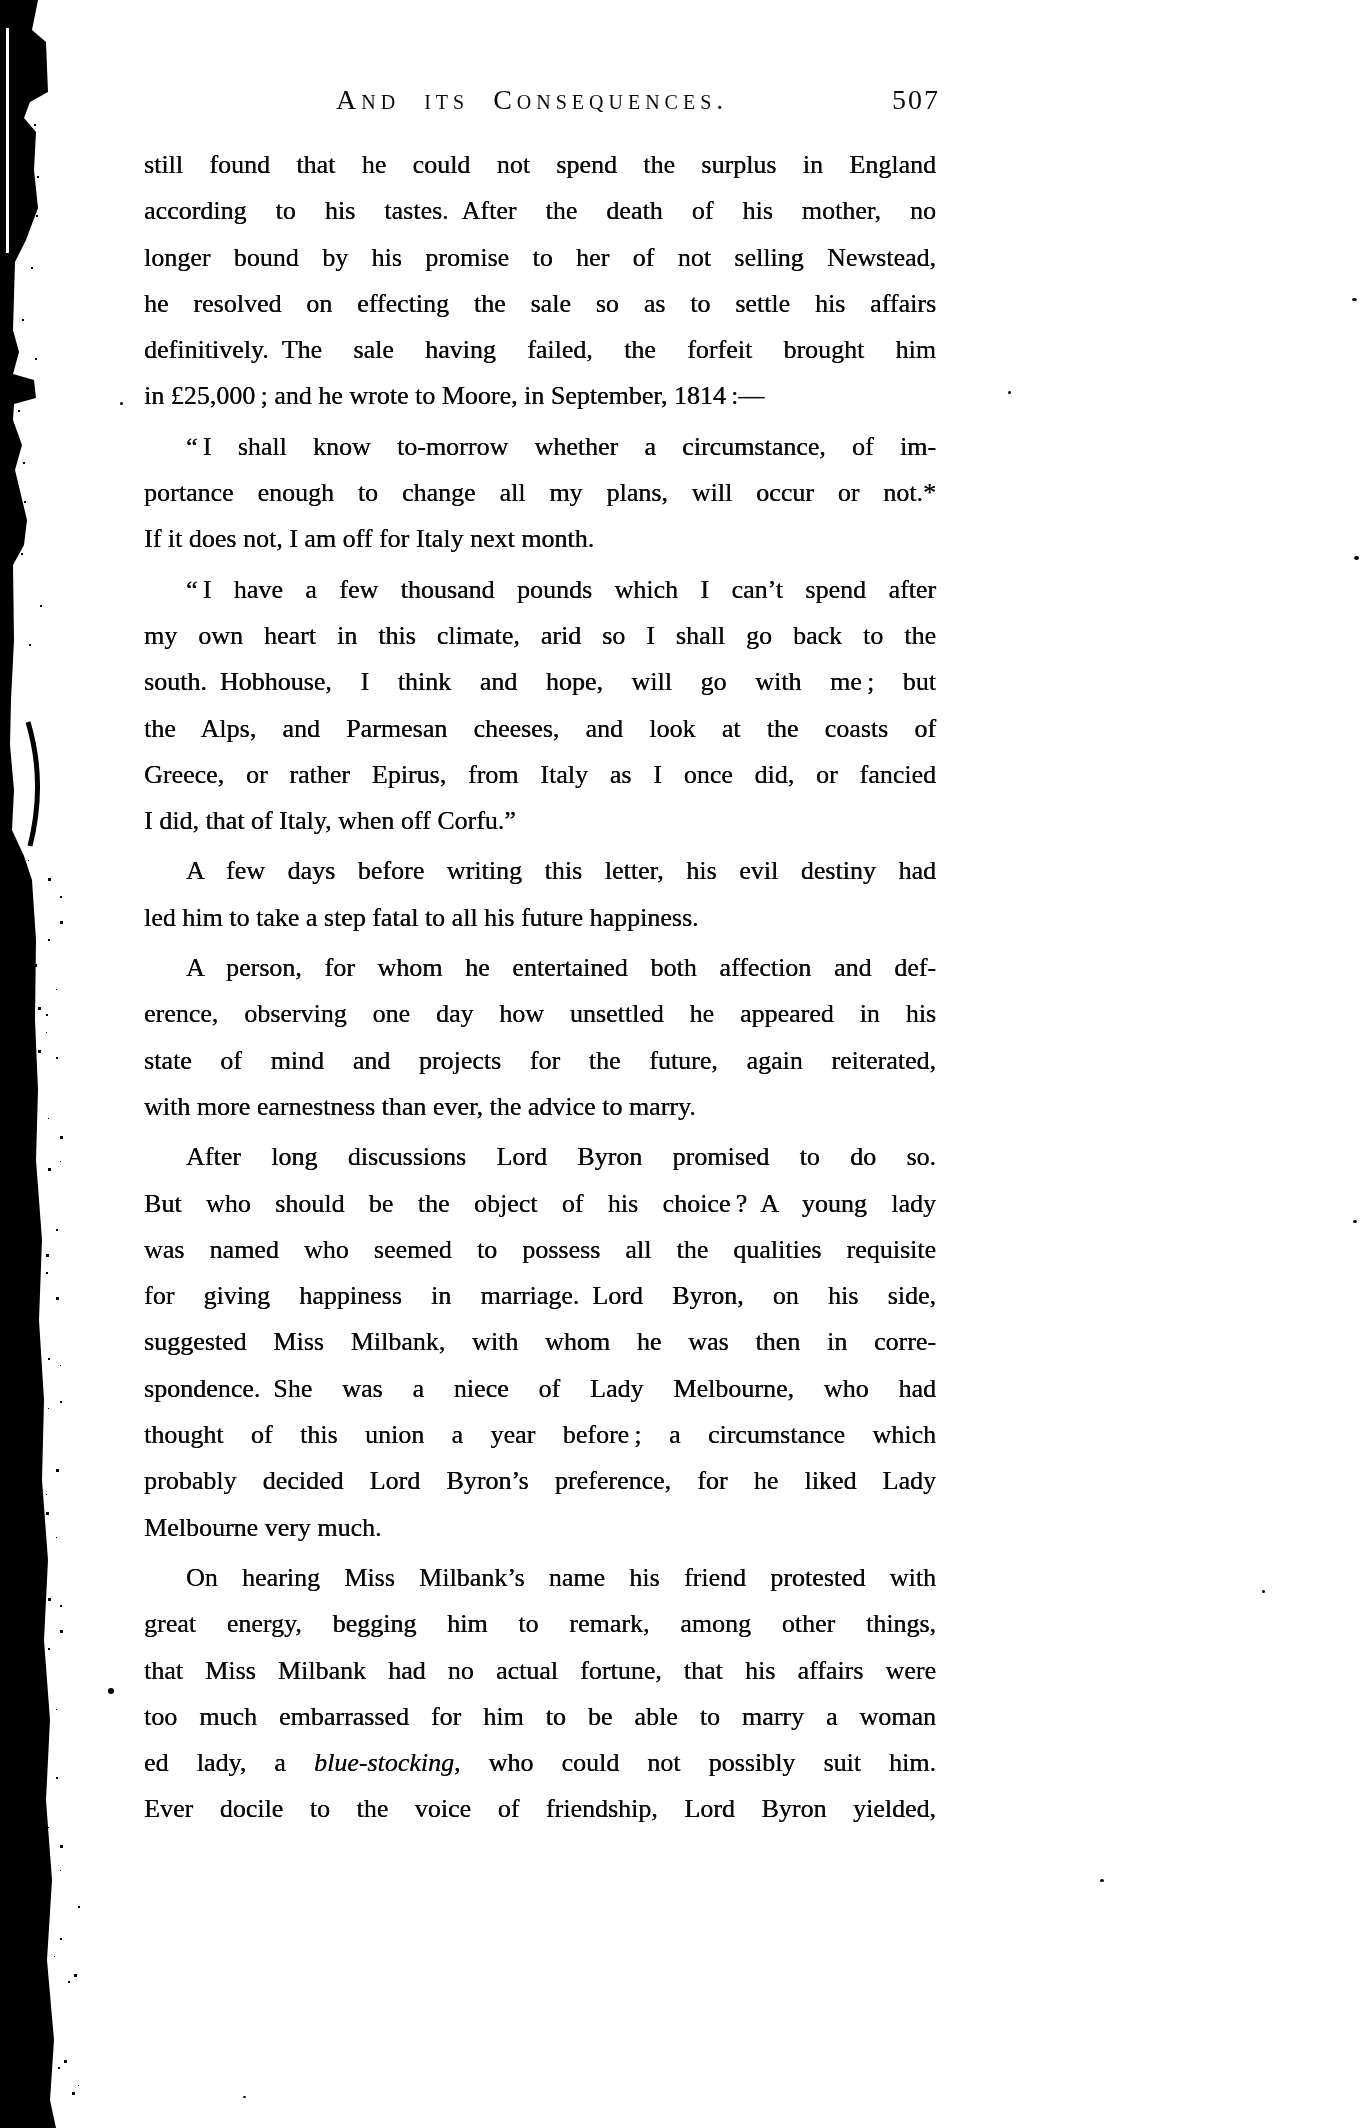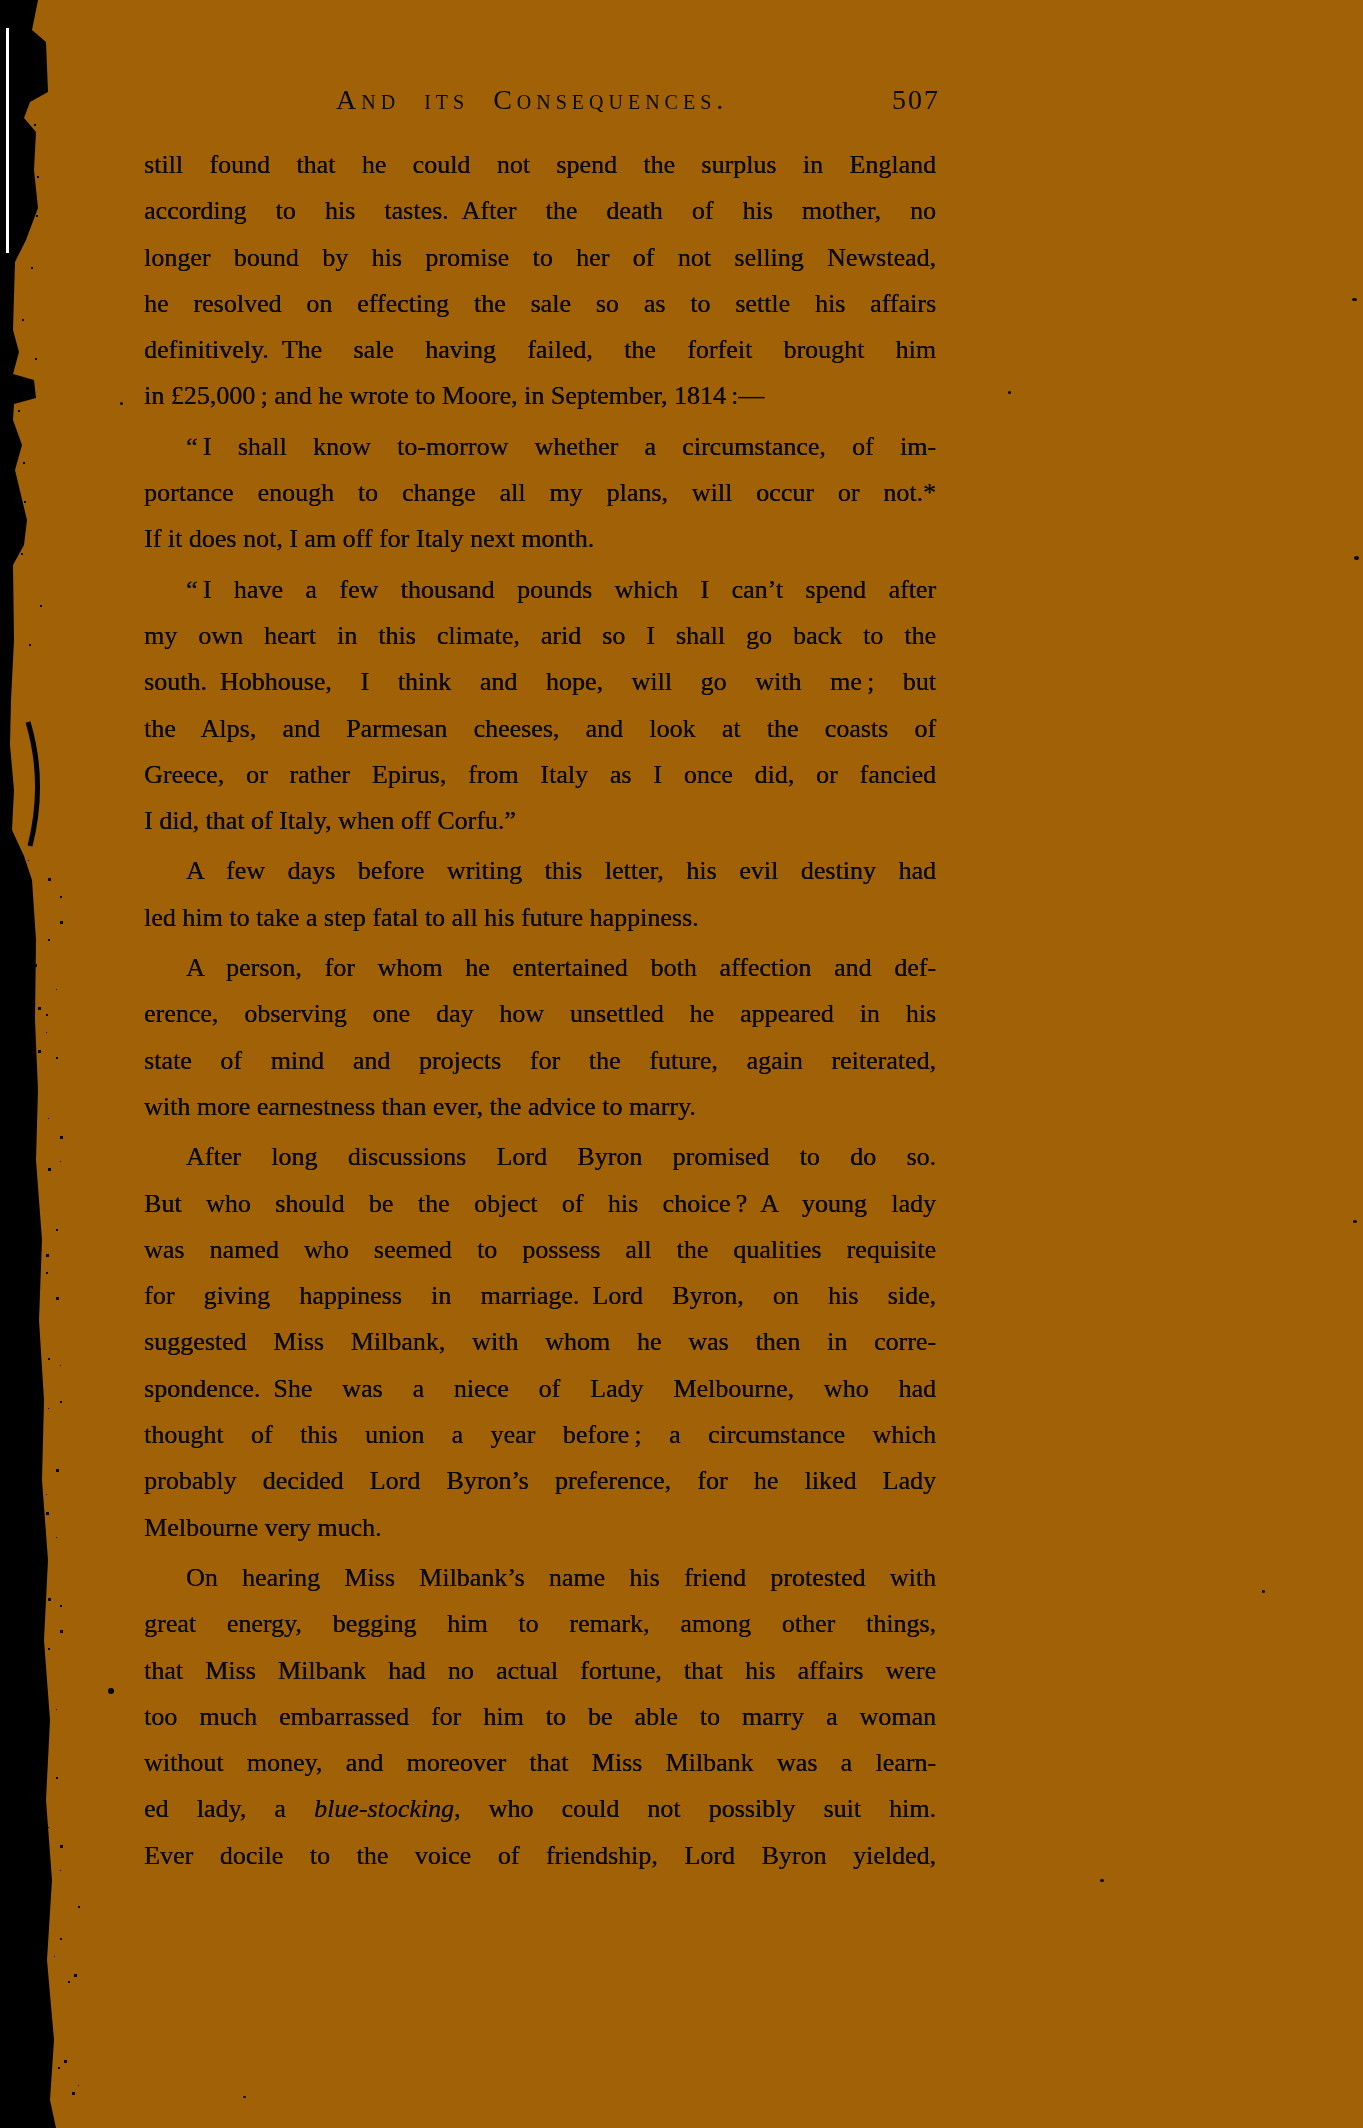--- a/index.html
+++ b/index.html
@@ -1,20 +1,20 @@
 <!DOCTYPE html>
 <html><head>
 <meta charset="utf-8">
 <style>
   html,body { margin:0; padding:0; background:#777; }
   .page {
     position: relative;
     width: 1363px;
     height: 2128px;
-    background: #a16207;
+    background: #ffffff;
     overflow: hidden;
     font-family: "Liberation Serif", "DejaVu Serif", serif;
     color: #0a0a0a;
   }
   .scan-border {
     position: absolute;
     left: 0; top: 0;
     width: 120px; height: 2128px;
   }
   .speck {
@@ -263,21 +263,20 @@
           <div class="text-line">spondence. She was a niece of Lady Melbourne, who had</div>
           <div class="text-line">thought of this union a year before ; a circumstance which</div>
           <div class="text-line">probably decided Lord Byron’s preference, for he liked Lady</div>
           <div class="text-line lastline">Melbourne very much.</div>
         </div>
         <div class="paragraph indent">
           <div class="text-line">On hearing Miss Milbank’s name his friend protested with</div>
           <div class="text-line">great energy, begging him to remark, among other things,</div>
           <div class="text-line">that Miss Milbank had no actual fortune, that his affairs were</div>
           <div class="text-line">too much embarrassed for him to be able to marry a woman</div>
-          <div class="text-line">without money, and moreover that Miss Milbank was a learn-</div>
           <div class="text-line"><span>ed lady, a </span><em>blue-stocking</em><span>, who could not possibly suit him.</span></div>
           <div class="text-line">Ever docile to the voice of friendship, Lord Byron yielded,</div>
         </div>
       </div>
 
 
   </div>
 </div>
 
 </body></html>

